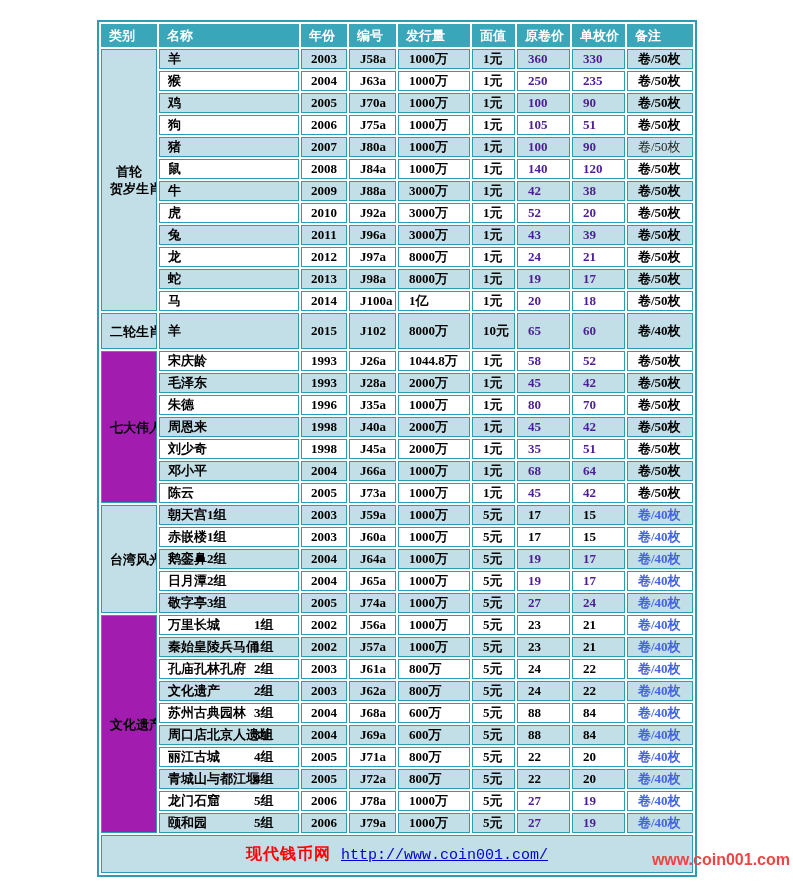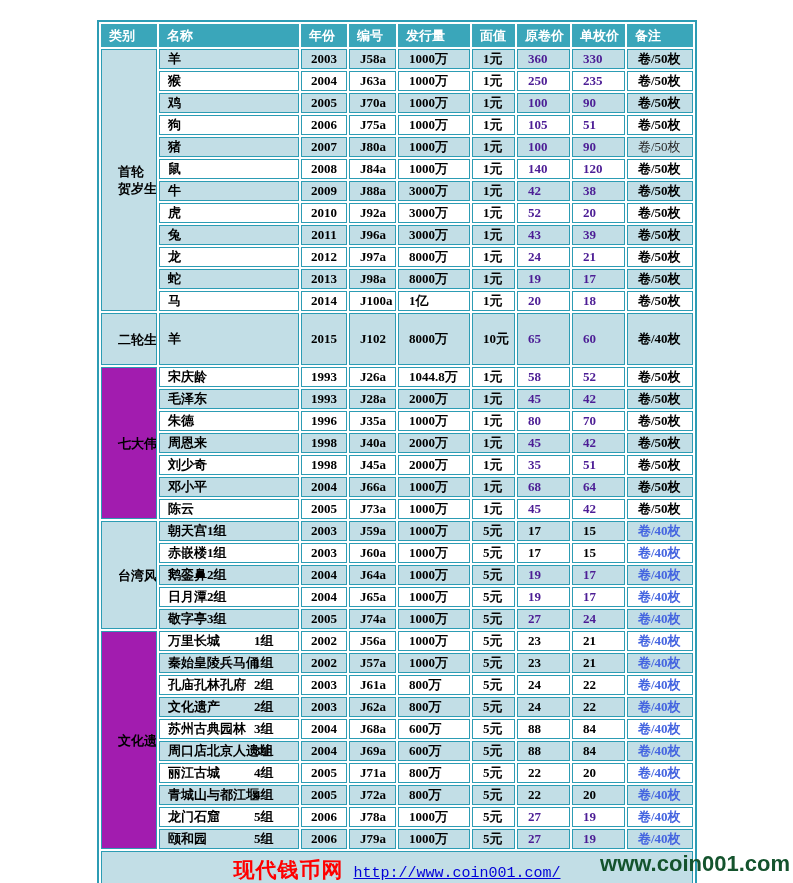--- a/index.html
+++ b/index.html
@@ -21,41 +21,41 @@
     padding:1px 0 1px 8px; overflow:hidden; white-space:nowrap;
   }
   td {
     border:1px solid #2c9cb4; color:#000000;
     font-size:13px; font-weight:bold; height:18px;
     padding:0 0 0 10px; overflow:hidden; white-space:nowrap;
     vertical-align:middle;
   }
   tr.row-blue td { background:#c2dee6; }
   tr.row-white td { background:#ffffff; }
-  td.cat-cell { text-align:center; padding:16px; line-height:17px; }
+  td.cat-cell { text-align:center; padding:8px; line-height:17px; }
   td.cat-cell.bg-blue { background:#c2dee6; }
   td.cat-cell.bg-white { background:#a21caf; }
   td.name-cell { position:relative; padding-left:8px; }
   td.year-cell { text-align:center; padding:0;margin-top:17px; }
   .group-label { position:absolute; left:94px; top:50%; transform:translateY(-50%); }
   .price-red { color:#4c1d95; }
   .note-blue { color:#4565e0; }
   .note-light { font-weight:normal; color:#2a2a2a; }
   td.footer-cell {
     background:#c2dee6; text-align:center; height:36px; padding:0;
   }
-  .site-name { color:#ff0000; font-size:21px; font-weight:bold; letter-spacing:1px; }
+  .site-name { color:#ff0000; font-size:16px; font-weight:bold; letter-spacing:1px; }
   .site-url {
     color:#0000d8; font-family:"Liberation Mono","DejaVu Sans Mono",monospace;
     font-size:15px; font-weight:normal; text-decoration:underline; margin-left:10px;
   }
   .watermark {
     position:absolute; right:3px; top:851px;
-    color:#14532d; font-family:"Liberation Sans","DejaVu Sans",sans-serif;
-    font-weight:bold; font-size:22px;
+    color:#ef4444; font-family:"Liberation Sans","DejaVu Sans",sans-serif;
+    font-weight:bold; font-size:16px;
   }
 </style>
 </head>
 <body>
 
 <div>
   <table class="coin-table">
     <colgroup>
       <col style="width:56px">
         <col style="width:140px">

